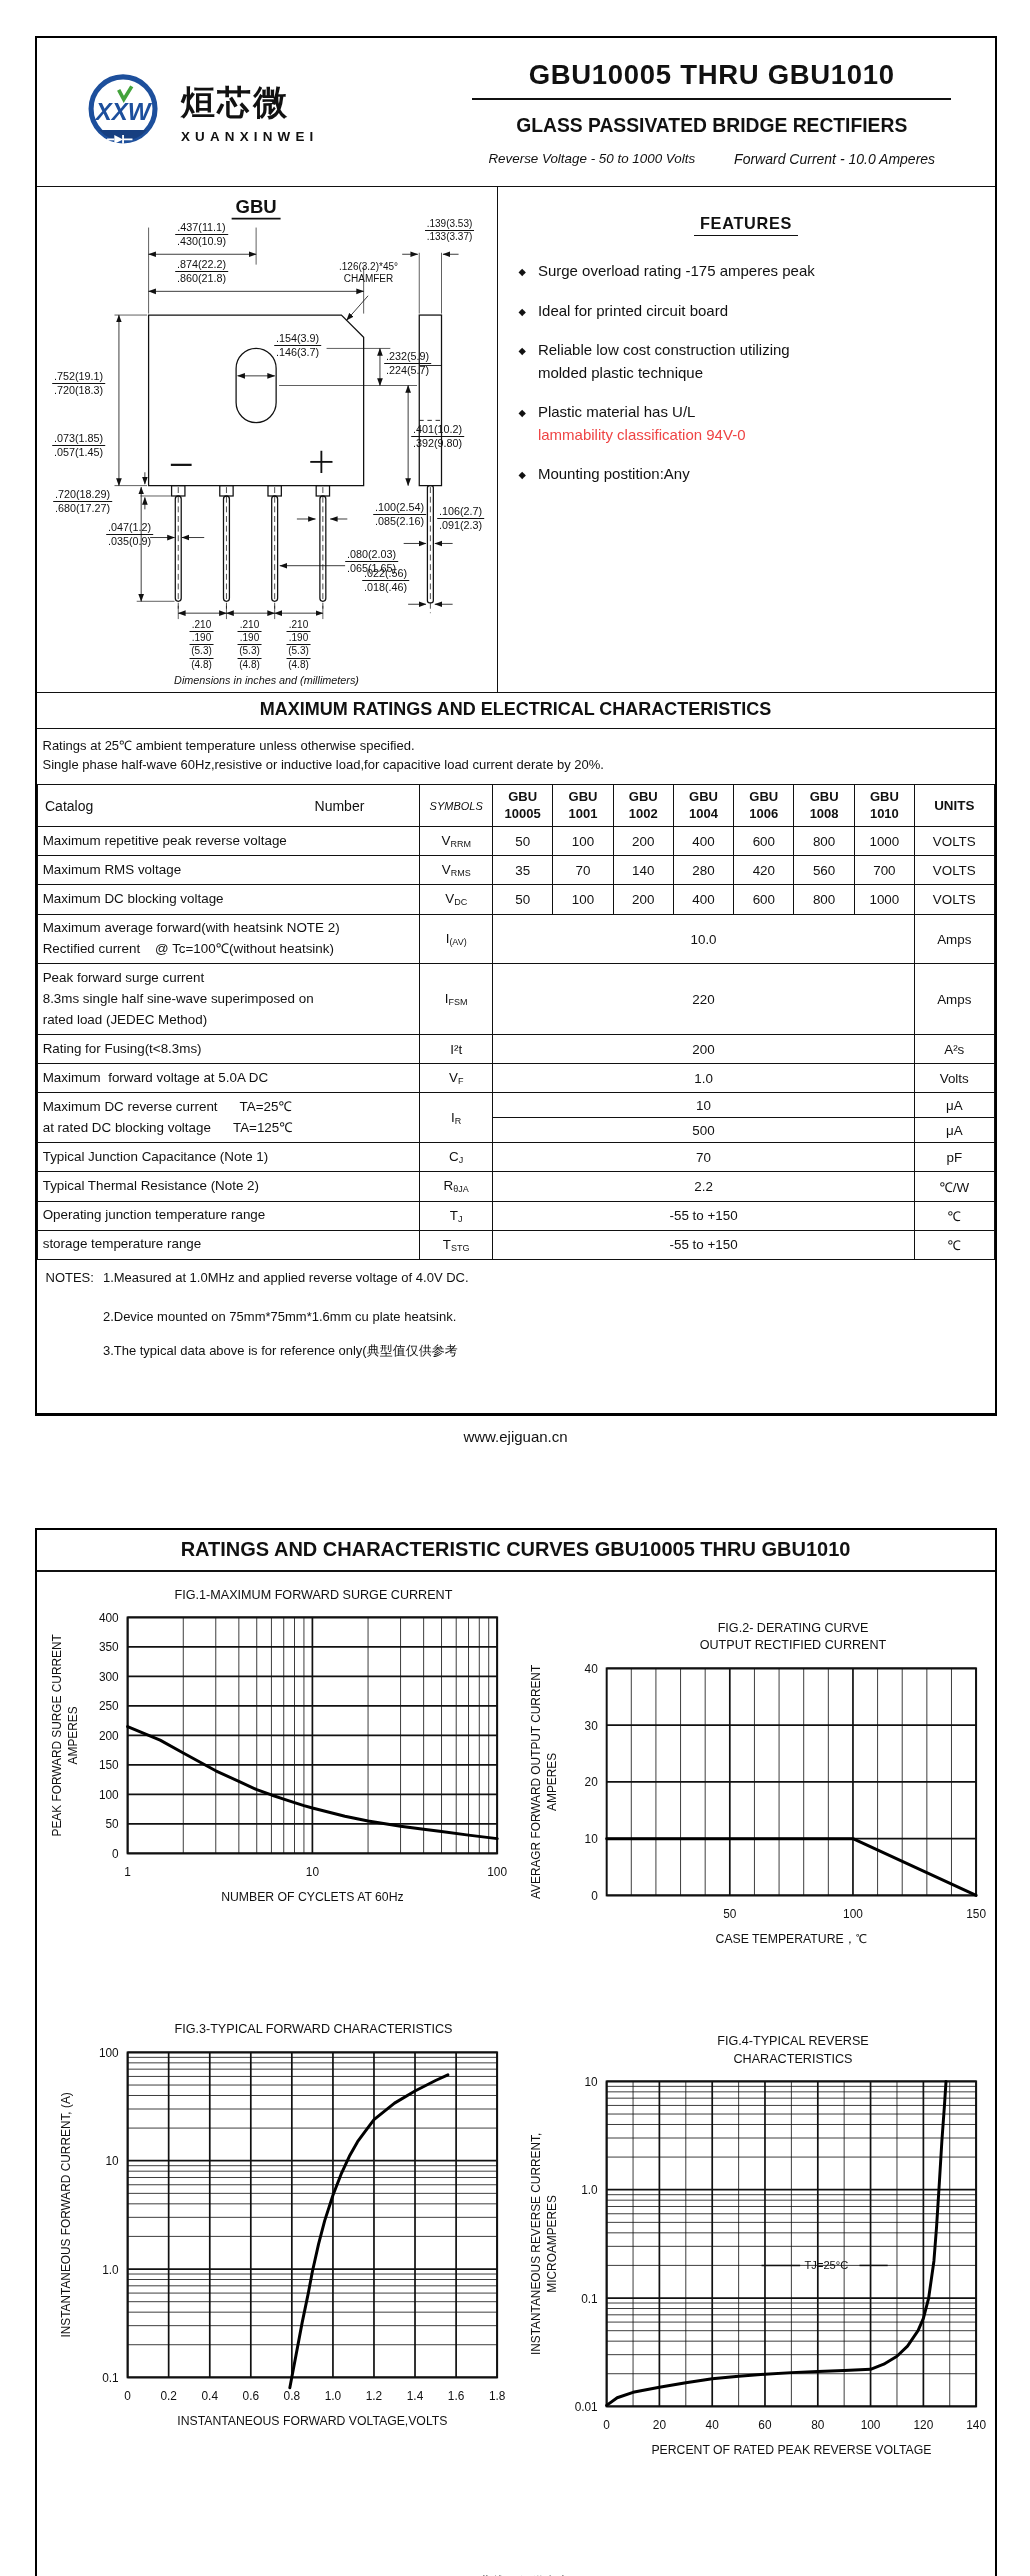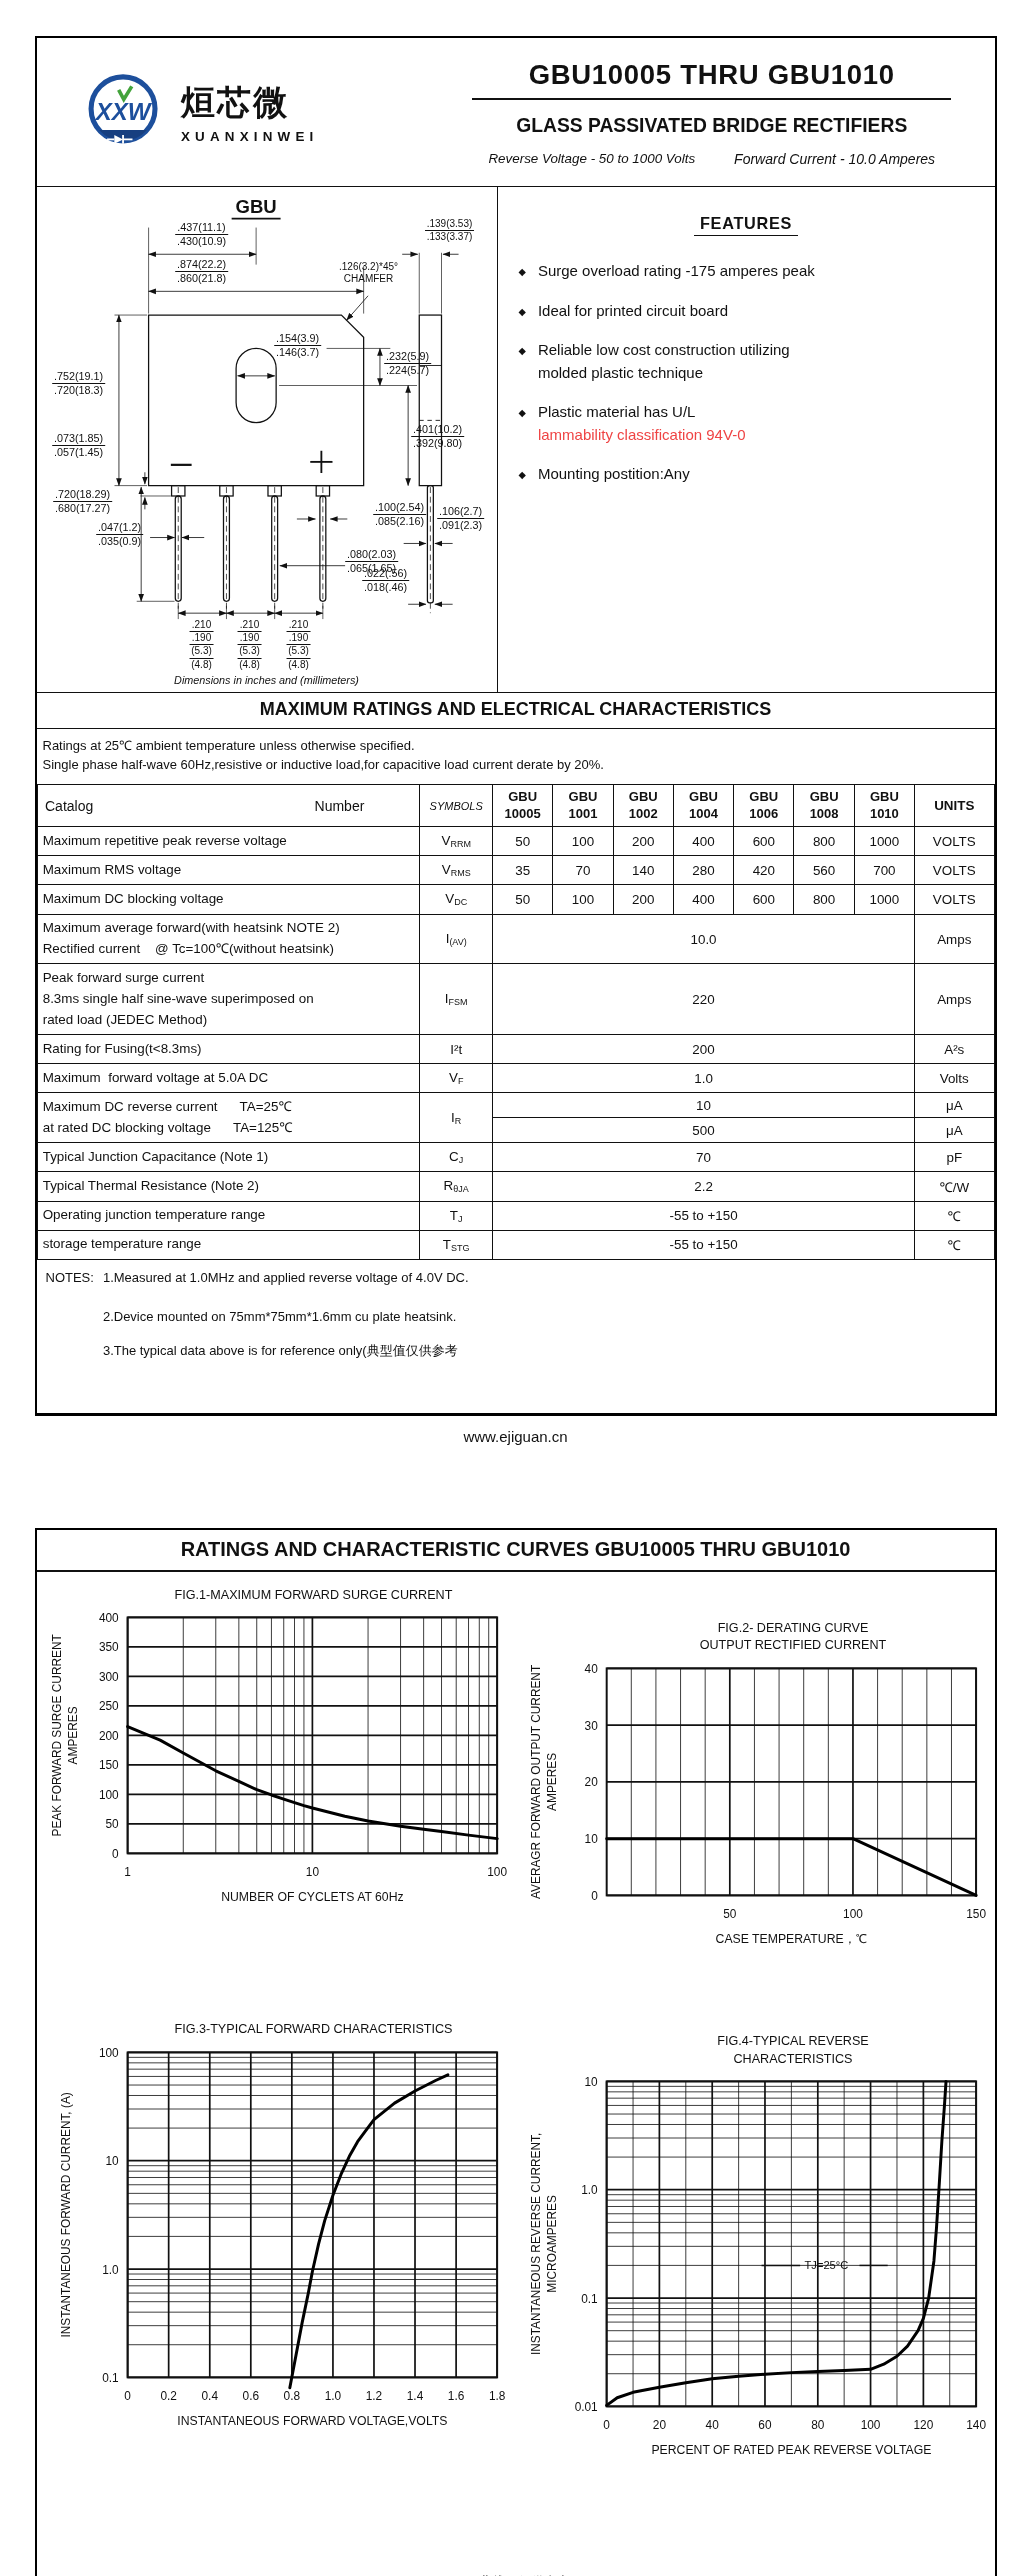--- a/index.html
+++ b/index.html
@@ -205,21 +205,21 @@
             <div>.224(5.7)</div>
           </div><div class="dlab" style="left: 401px; top: 236px;">
             <div class="u">.401(10.2)</div>
             <div>.392(9.80)</div>
           </div><div class="dlab" style="left: 42px; top: 245px;">
             <div class="u">.073(1.85)</div>
             <div>.057(1.45)</div>
           </div><div class="dlab" style="left: 46px; top: 301px;">
             <div class="u">.720(18.29)</div>
             <div>.680(17.27)</div>
-          </div><div class="dlab" style="left: 83px; top: 334px;">
+          </div><div class="dlab" style="left: 93px; top: 334px;">
             <div class="u">.047(1.2)</div>
             <div>.035(0.9)</div>
           </div><div class="dlab" style="left: 363px; top: 314px;">
             <div class="u">.100(2.54)</div>
             <div>.085(2.16)</div>
           </div><div class="dlab" style="left: 335px; top: 361px;">
             <div class="u">.080(2.03)</div>
             <div>.065(1.65)</div>
           </div><div class="dlab" style="left: 424px; top: 318px;">
             <div class="u">.106(2.7)</div>

